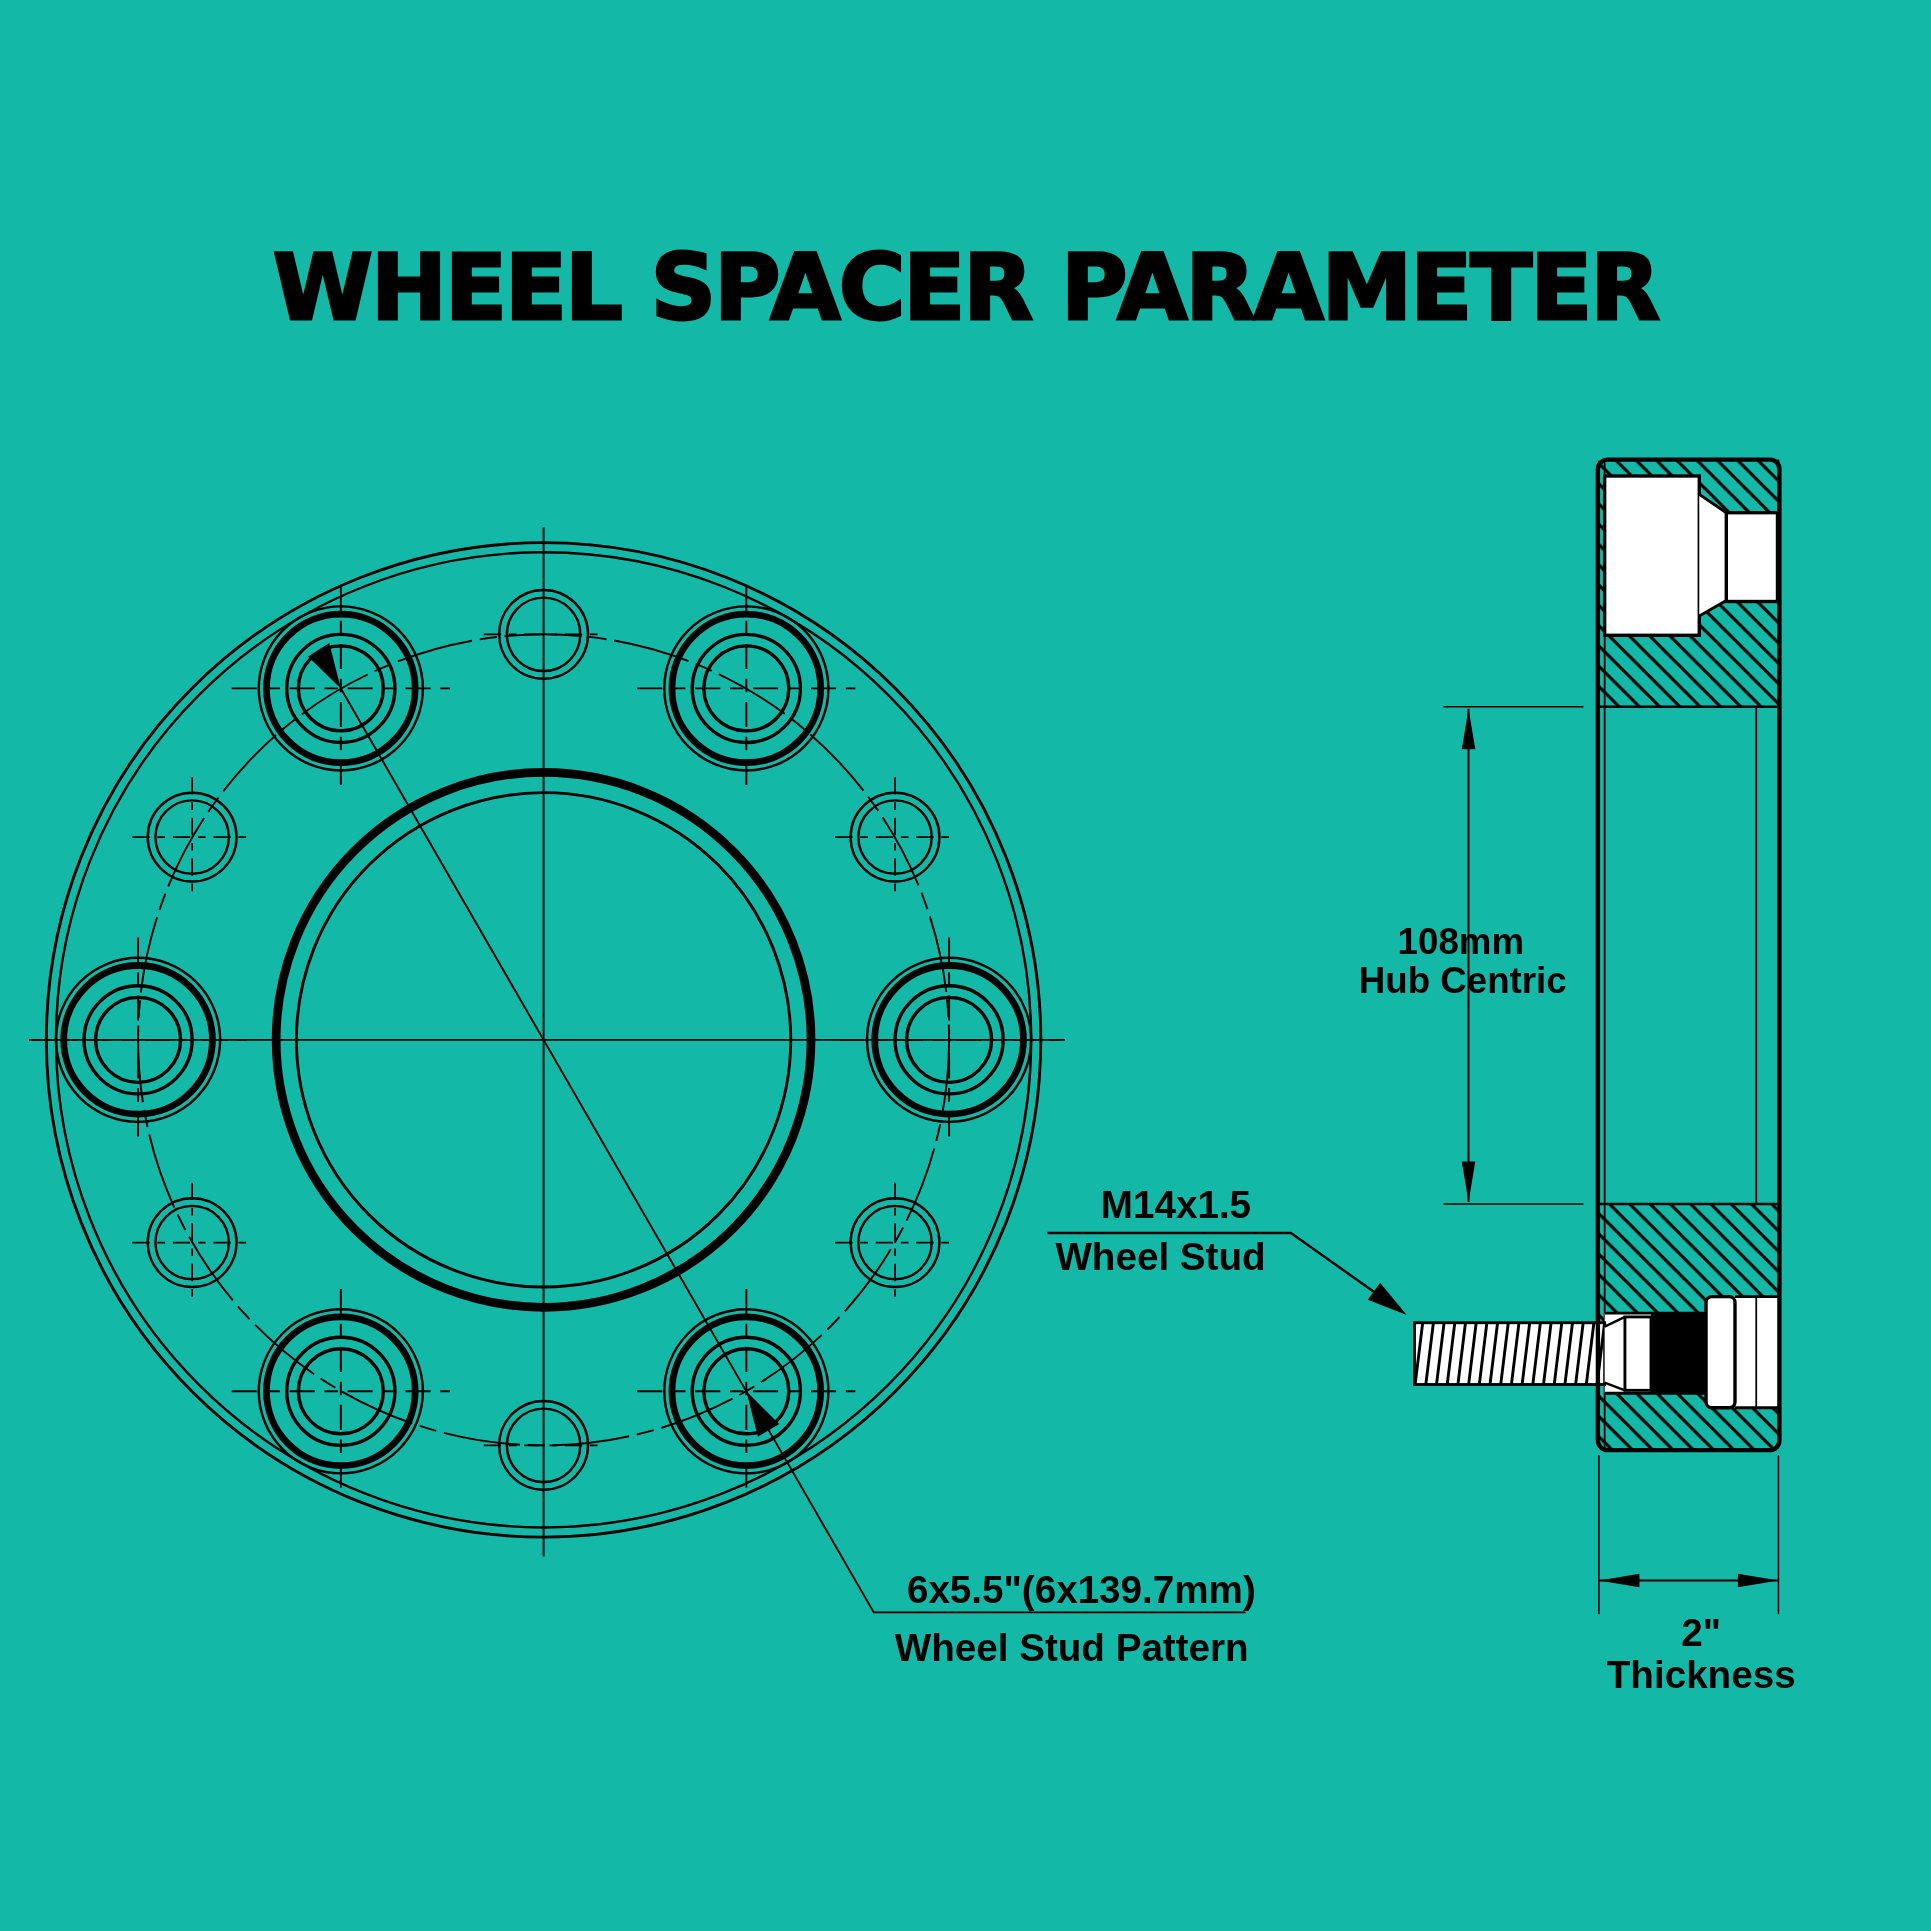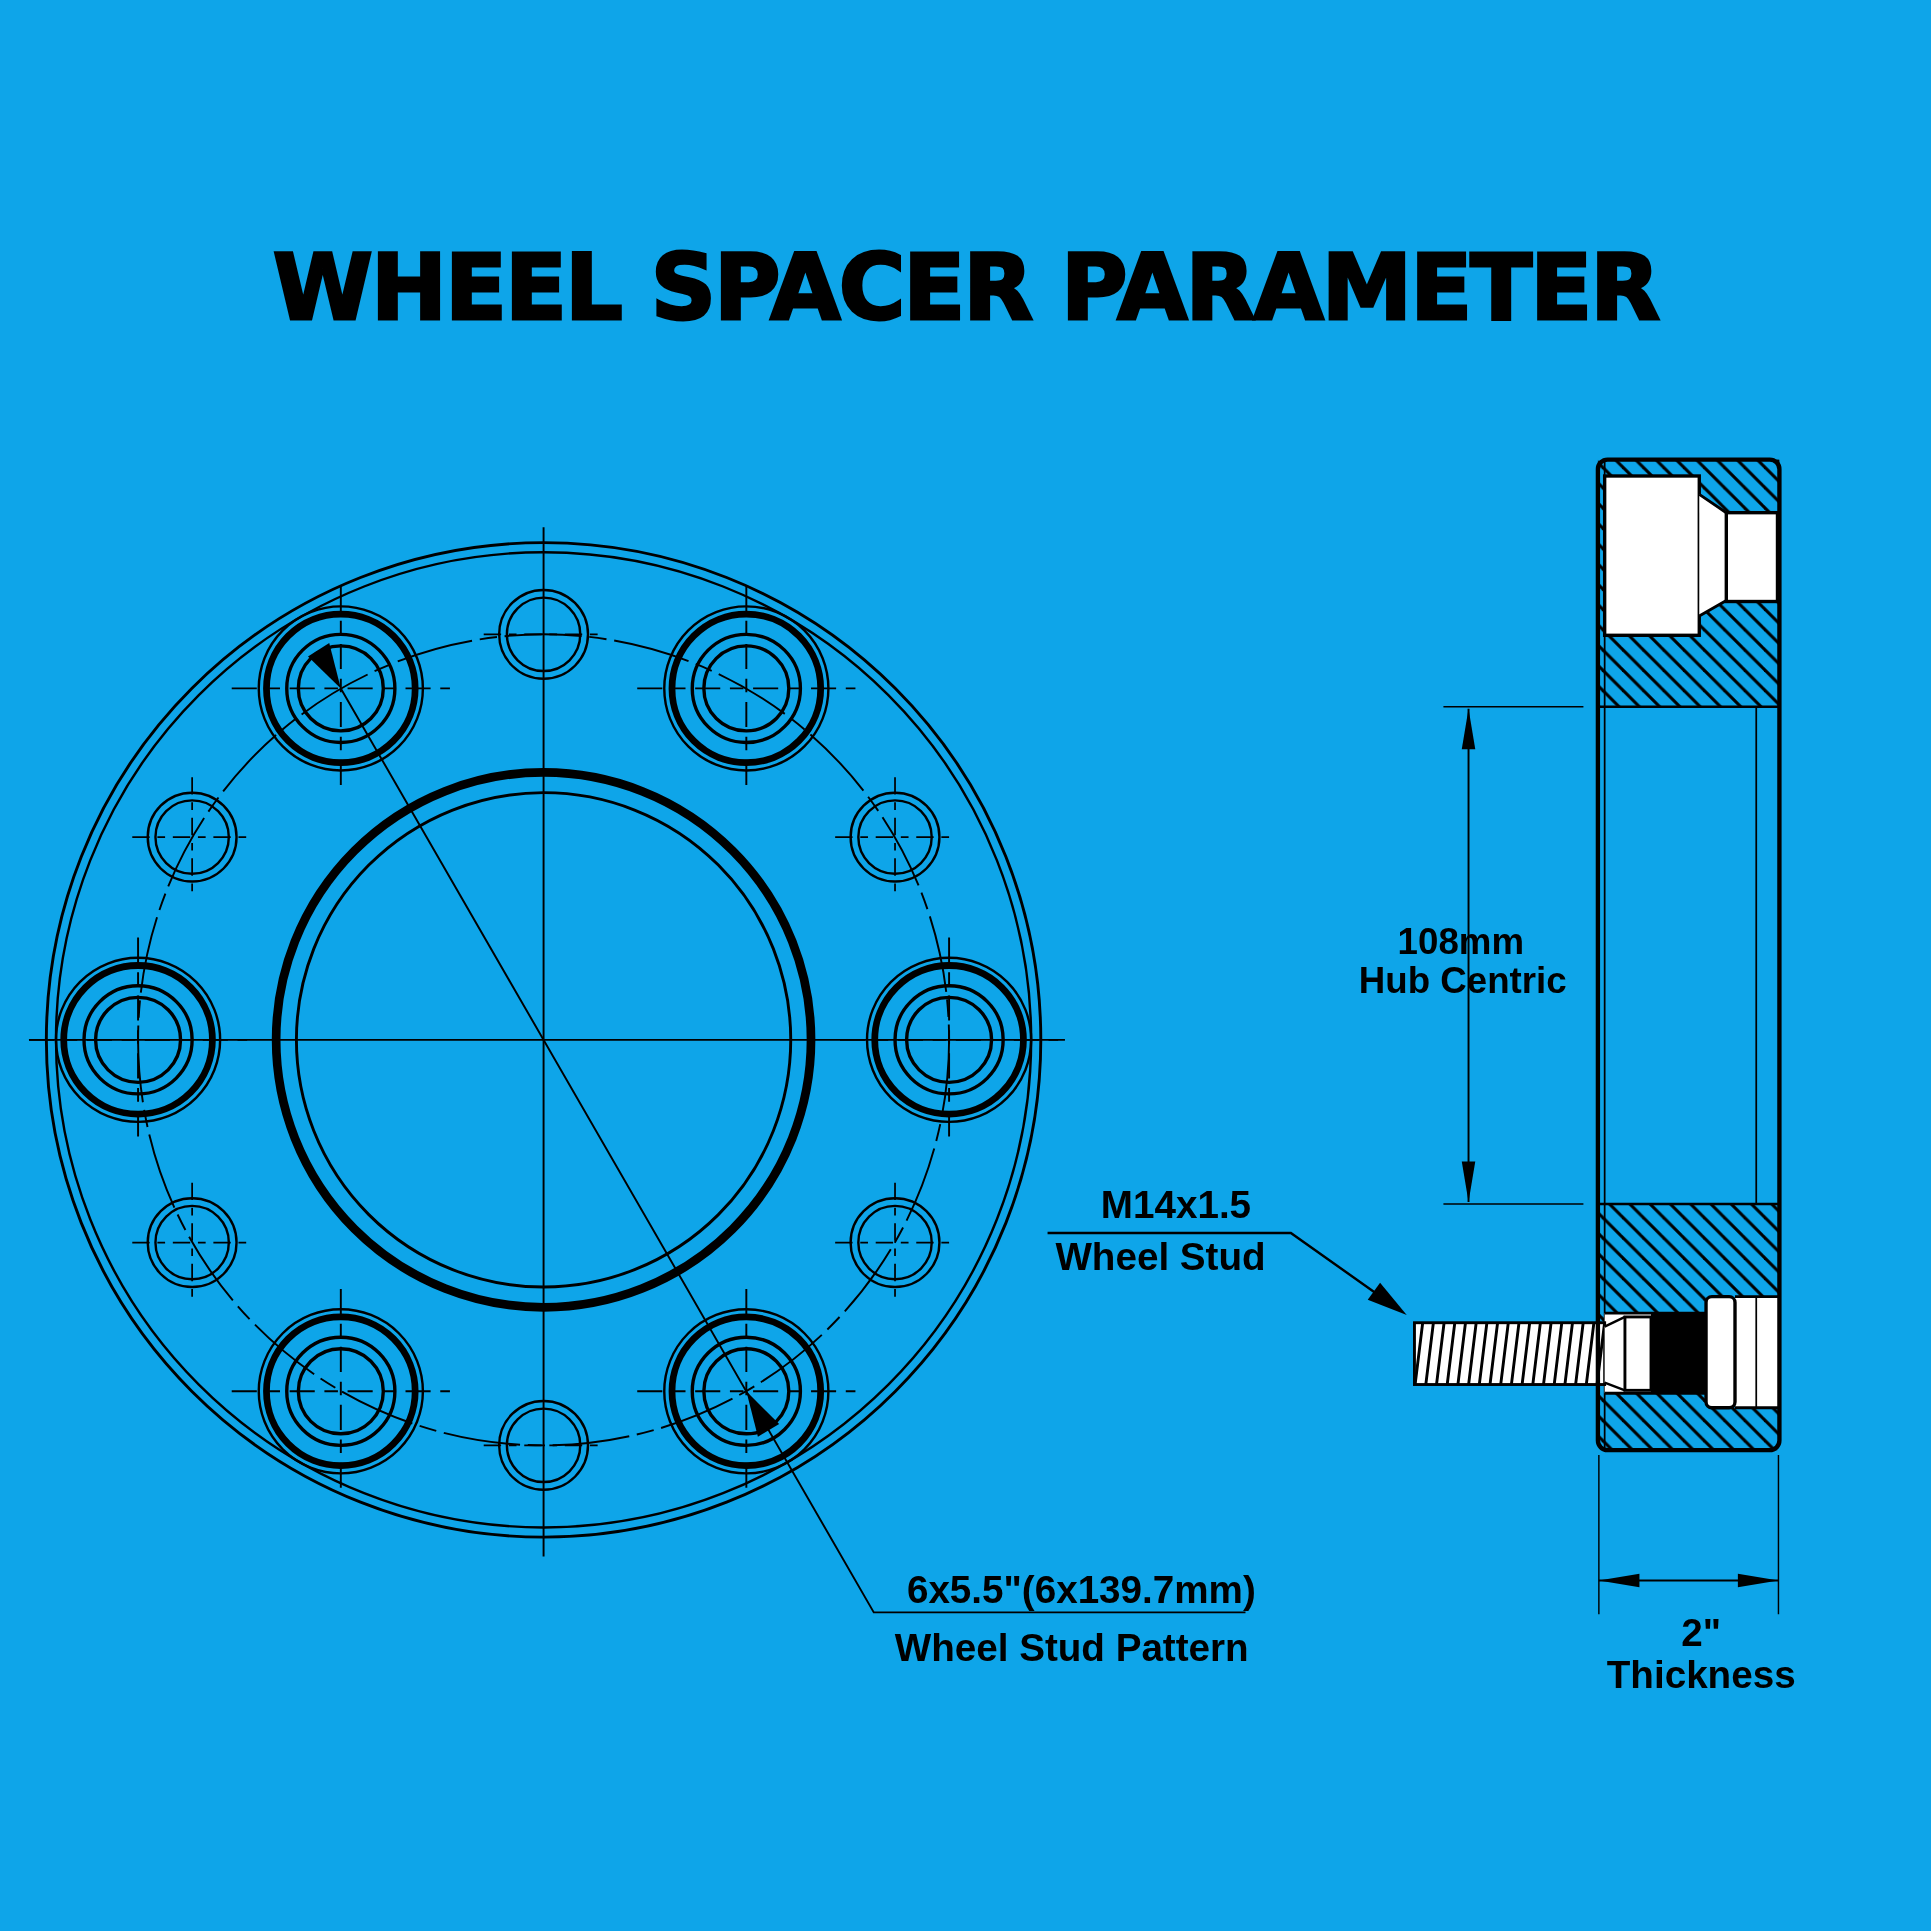--- a/index.html
+++ b/index.html
@@ -1,16 +1,16 @@
 <!DOCTYPE html>
 <html><head>
 <meta charset="utf-8">
 <style>
   html,body{margin:0;padding:0;background:#ffffff;}
-  .page{position:relative;width:1931px;height:1931px;background:#0ea5e9;overflow:hidden;
+  .page{position:relative;width:1931px;height:1931px;background:#14b8a6;overflow:hidden;
         font-family:"Liberation Sans", sans-serif;}
   svg{position:absolute;left:0;top:0;}
   text{fill:#000;}
   .title-text{font-family:"DejaVu Sans","Liberation Sans",sans-serif;font-weight:bold;
               letter-spacing:-2px;}
   .dim-text{font-family:"Liberation Sans",sans-serif;font-weight:bold;}
 </style>
 </head>
 <body>
 

